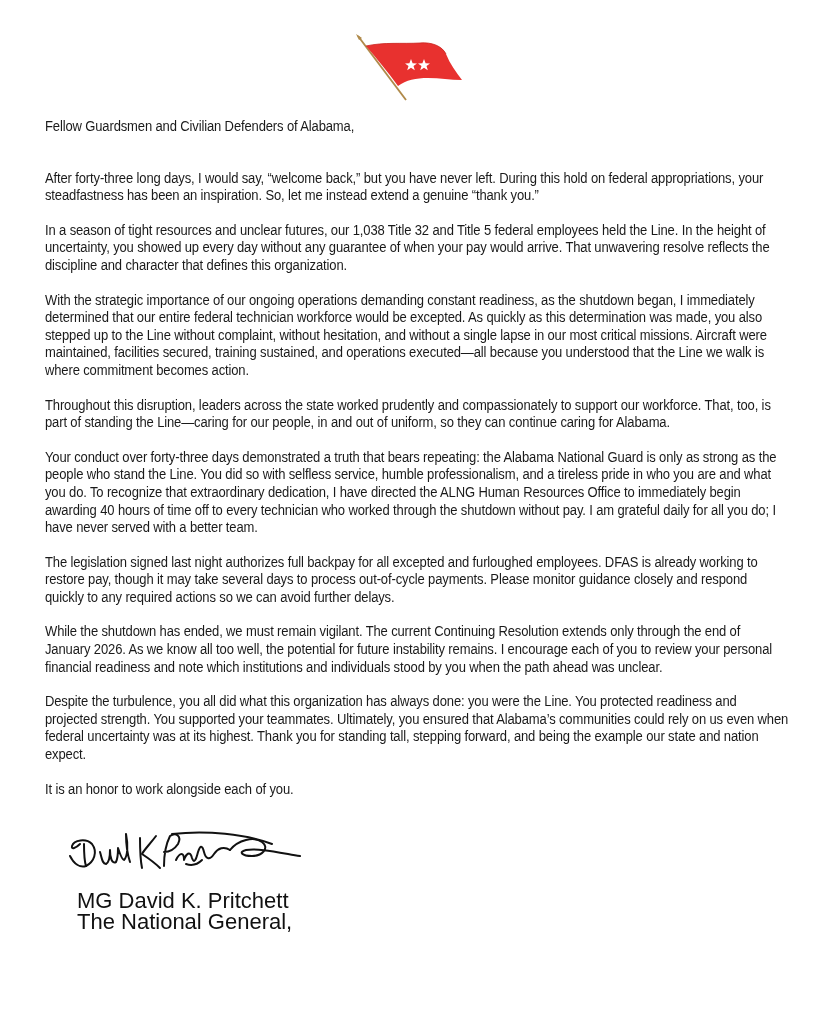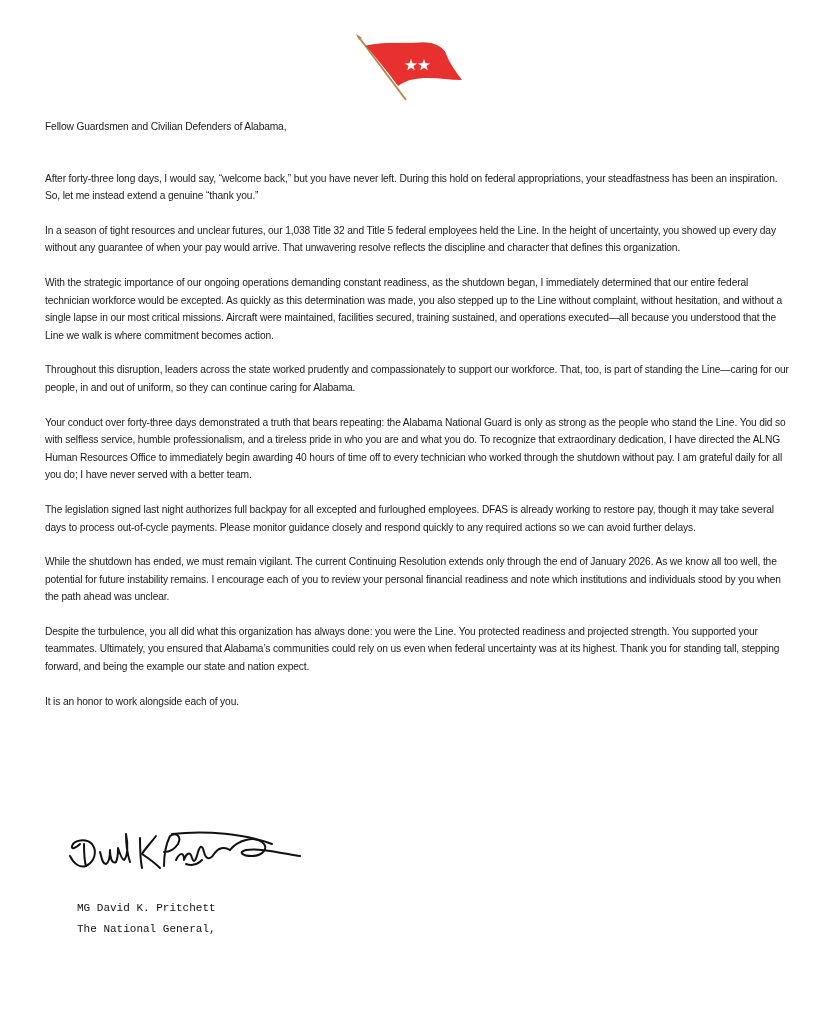--- a/index.html
+++ b/index.html
@@ -20,21 +20,21 @@
       top: 34px;
       width: 112px;
       height: 68px;
     }
     .letter {
       position: absolute;
       left: 45px;
       top: 118px;
       width: 740px;
       font-family: "Liberation Sans", sans-serif;
-      font-size: 11px;
+      font-size: 14px;
       line-height: 17.6px;
       letter-spacing: -0.15px;
     }
     .letter p {
       margin: 0 0 17px 0;
     }
     .letter p.salutation {
       margin-bottom: 34px;
     }
     .letter p.closing {
@@ -49,25 +49,24 @@
       position: absolute;
       left: 66px;
       top: 830px;
       width: 236px;
       height: 56px;
     }
     .signature-block {
       position: absolute;
       left: 77px;
       top: 890px;
-      font-family: Liberation Mono, monospace;
-      font-size: 11px;
+      font-family: Liberation Sans, sans-serif;
+      font-size: 22px;
       line-height: 21px;
       color: #111;
-      margin-top: 8px;
     }
   </style>
 </head>
 <body>
 
 <div class="flag-wrap">
   <svg width="112" height="68" viewBox="0 0 112 68">
 
     <line x1="4" y1="2" x2="52" y2="66" stroke="#b08a4a" stroke-width="1.8"></line>
     <polygon points="2,0 8,4 5,6" fill="#b08a4a"></polygon>

